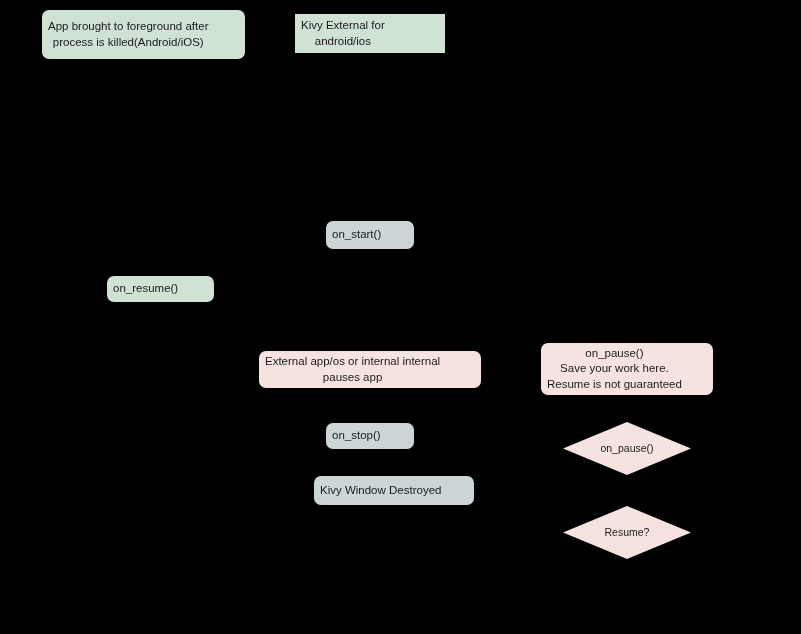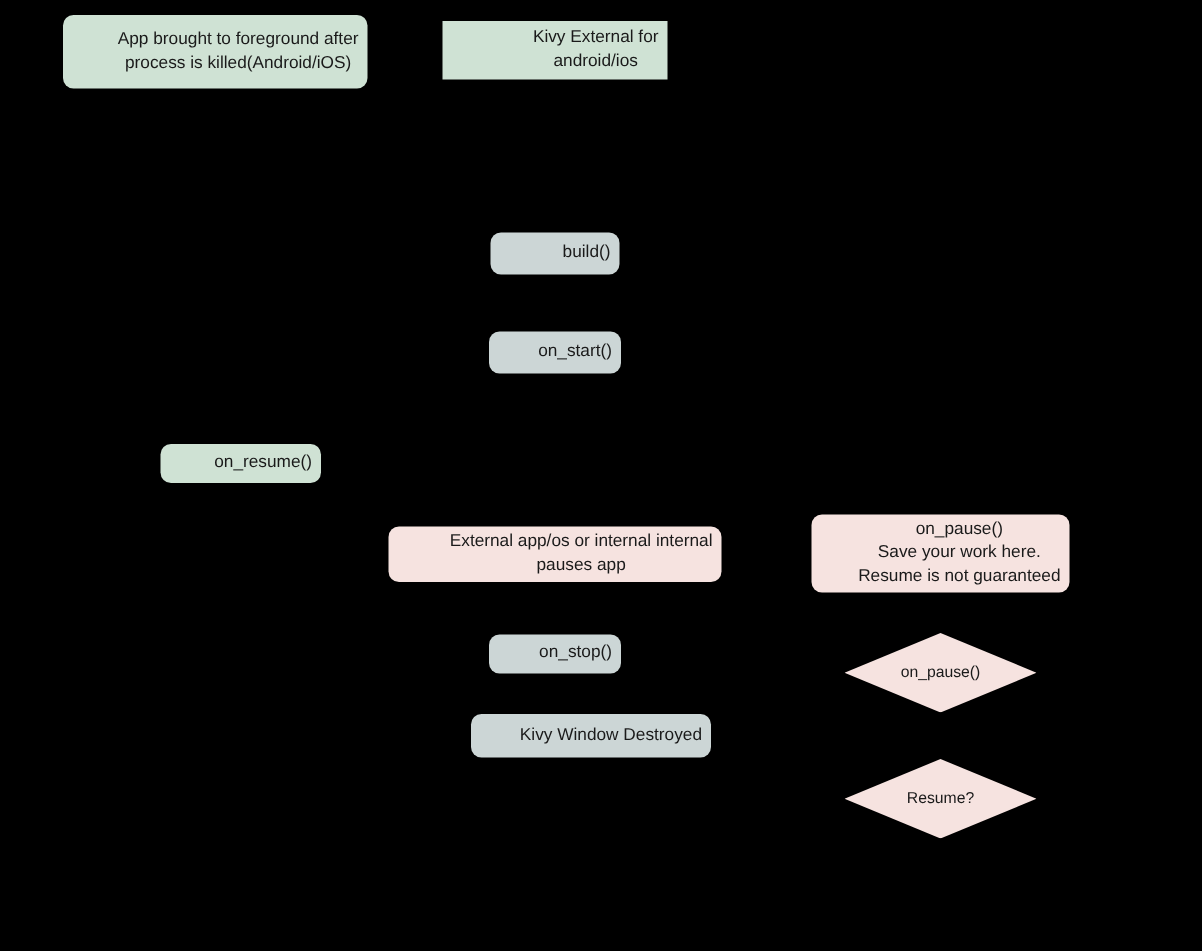--- a/index.html
+++ b/index.html
@@ -16,21 +16,21 @@
     width: 801px;
     height: 634px;
     background: #000000;
     overflow: hidden;
   }
   .node {
     position: absolute;
     box-sizing: border-box;
     display: flex;
     align-items: center;
-    justify-content: flex-end;
+    justify-content: flex-start;
     text-align: center;
     color: #1a1a1a;
     font-family: "Liberation Sans", sans-serif;
     font-size: 11.5px;
     line-height: 1.32;
     padding: 2px 6px;
     white-space: pre-line;
   }
   .shape-rounded {
     border-radius: 7px;
@@ -76,29 +76,26 @@
     <span>App brought to foreground after
 process is killed(Android/iOS)</span>
   </div>
 
   <div class="node shape-rect fill-green" style="left:295px; top:14px; width:150px; height:39px;">
     <span>Kivy External for
 android/ios</span>
   </div>
 
 
-  <div class="node shape-rounded fill-gray" style="left:327px; top:155px; width:86px; height:28px;">
-    <span>build()</span>
-  </div>
 
   <div class="node shape-rounded fill-gray" style="left:326px; top:221px; width:88px; height:28px;">
     <span>on_start()</span>
   </div>
 
-  <div class="node shape-rounded fill-green" style="left:107px; top:296px; width:107px; height:26px;">
+  <div class="node shape-rounded fill-green" style="left:107px; top:276px; width:107px; height:26px;">
     <span>on_resume()</span>
   </div>
 
   <div class="node shape-rounded fill-pink" style="left:259px; top:351px; width:222px; height:37px;">
     <span>External app/os  or internal internal
 pauses app</span>
   </div>
 
   <div class="node shape-rounded fill-pink" style="left:541px; top:343px; width:172px; height:52px;">
     <span>on_pause()

